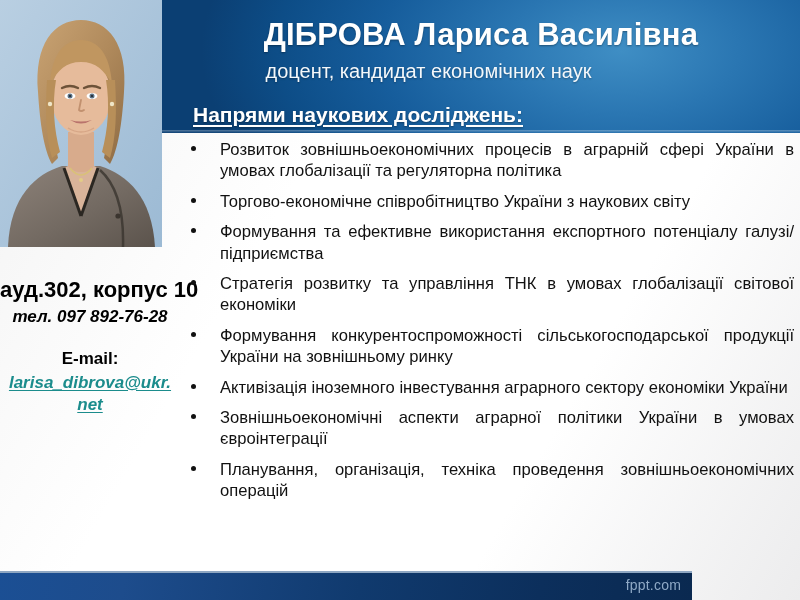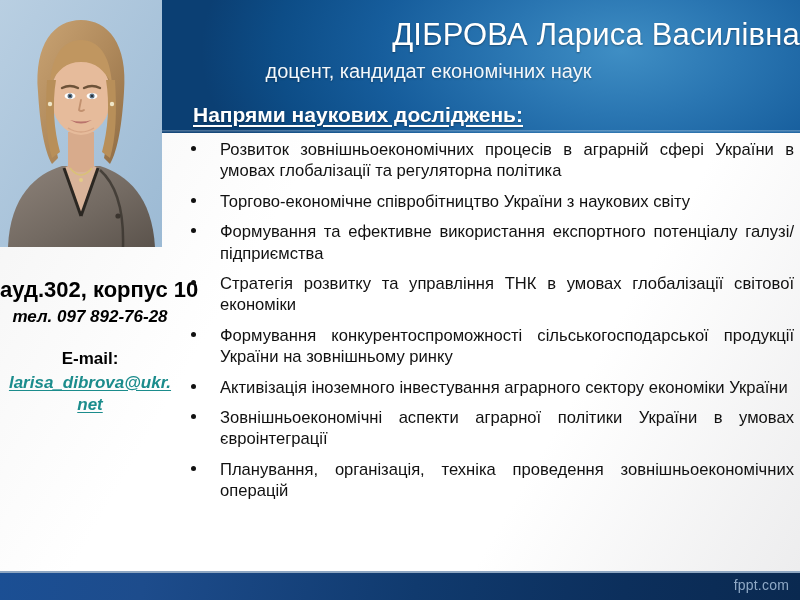--- a/index.html
+++ b/index.html
@@ -33,24 +33,24 @@
     position: absolute;
     left: 0; right: 0; bottom: 0;
     height: 3px;
     background: linear-gradient(180deg, rgba(255,255,255,0.30), rgba(255,255,255,0));
   }
   .title {
     position: absolute;
     left: 0;
     top: 17px;
     width: 638px;
-    text-align: right;
+    text-align: center;
     color: #ffffff;
     font-size: 31px;
-    font-weight: 400;
+    font-weight: 700;
     letter-spacing: 0.2px;
     text-shadow: 0 1px 2px rgba(0,0,0,0.35);
     white-space: nowrap;
   }
   .subtitle {
     position: absolute;
     left: 0;
     top: 60px;
     width: 533px;
     text-align: center;
@@ -155,21 +155,21 @@
     height: 5px;
     border-radius: 50%;
     background: #111111;
   }
 
   
   .footer-band {
     position: absolute;
     left: 0;
     bottom: 0;
-    width: 800px;
+    width: 692px;
     height: 27px;
     background: linear-gradient(100deg, #1b4f94 0%, #1d4c8c 18%, #103a6e 52%, #0c2f5c 78%, #0a2950 100%);
     border-top: 2px solid #8fa7c2;
   }
   .watermark {
     position: absolute;
     right: 11px;
     top: 4px;
     color: #8fa9c6;
     font-size: 14px;

